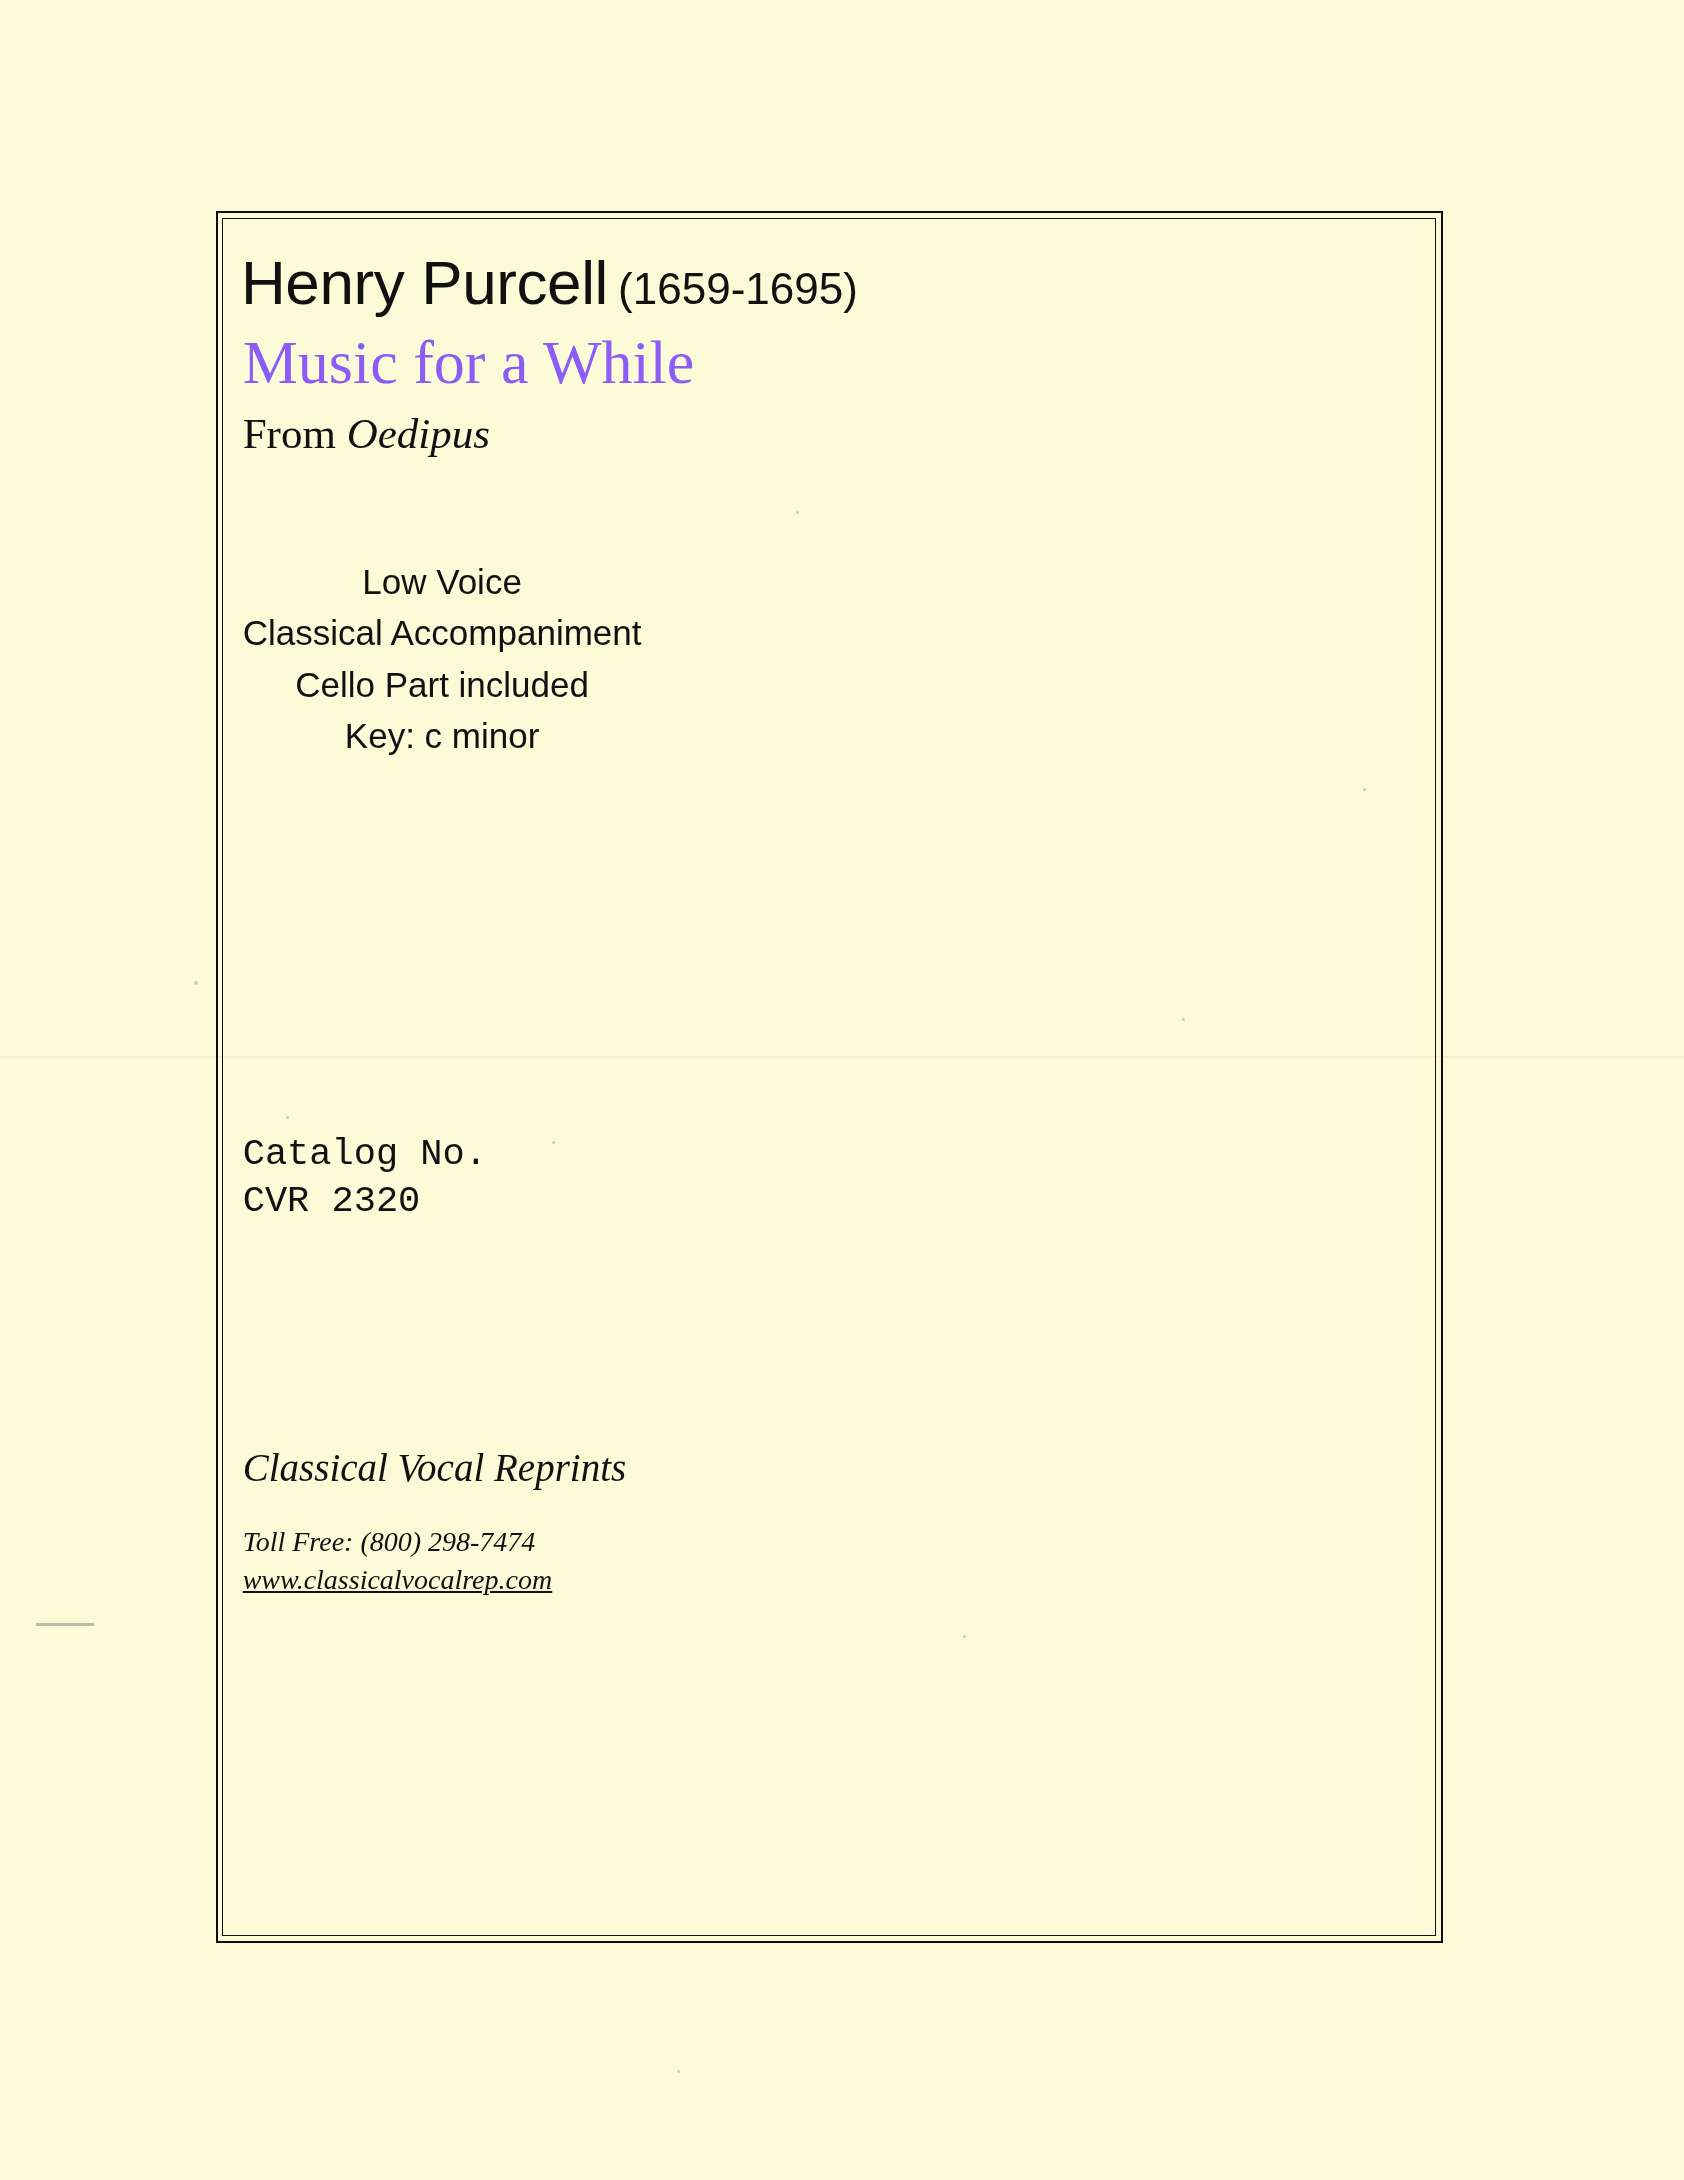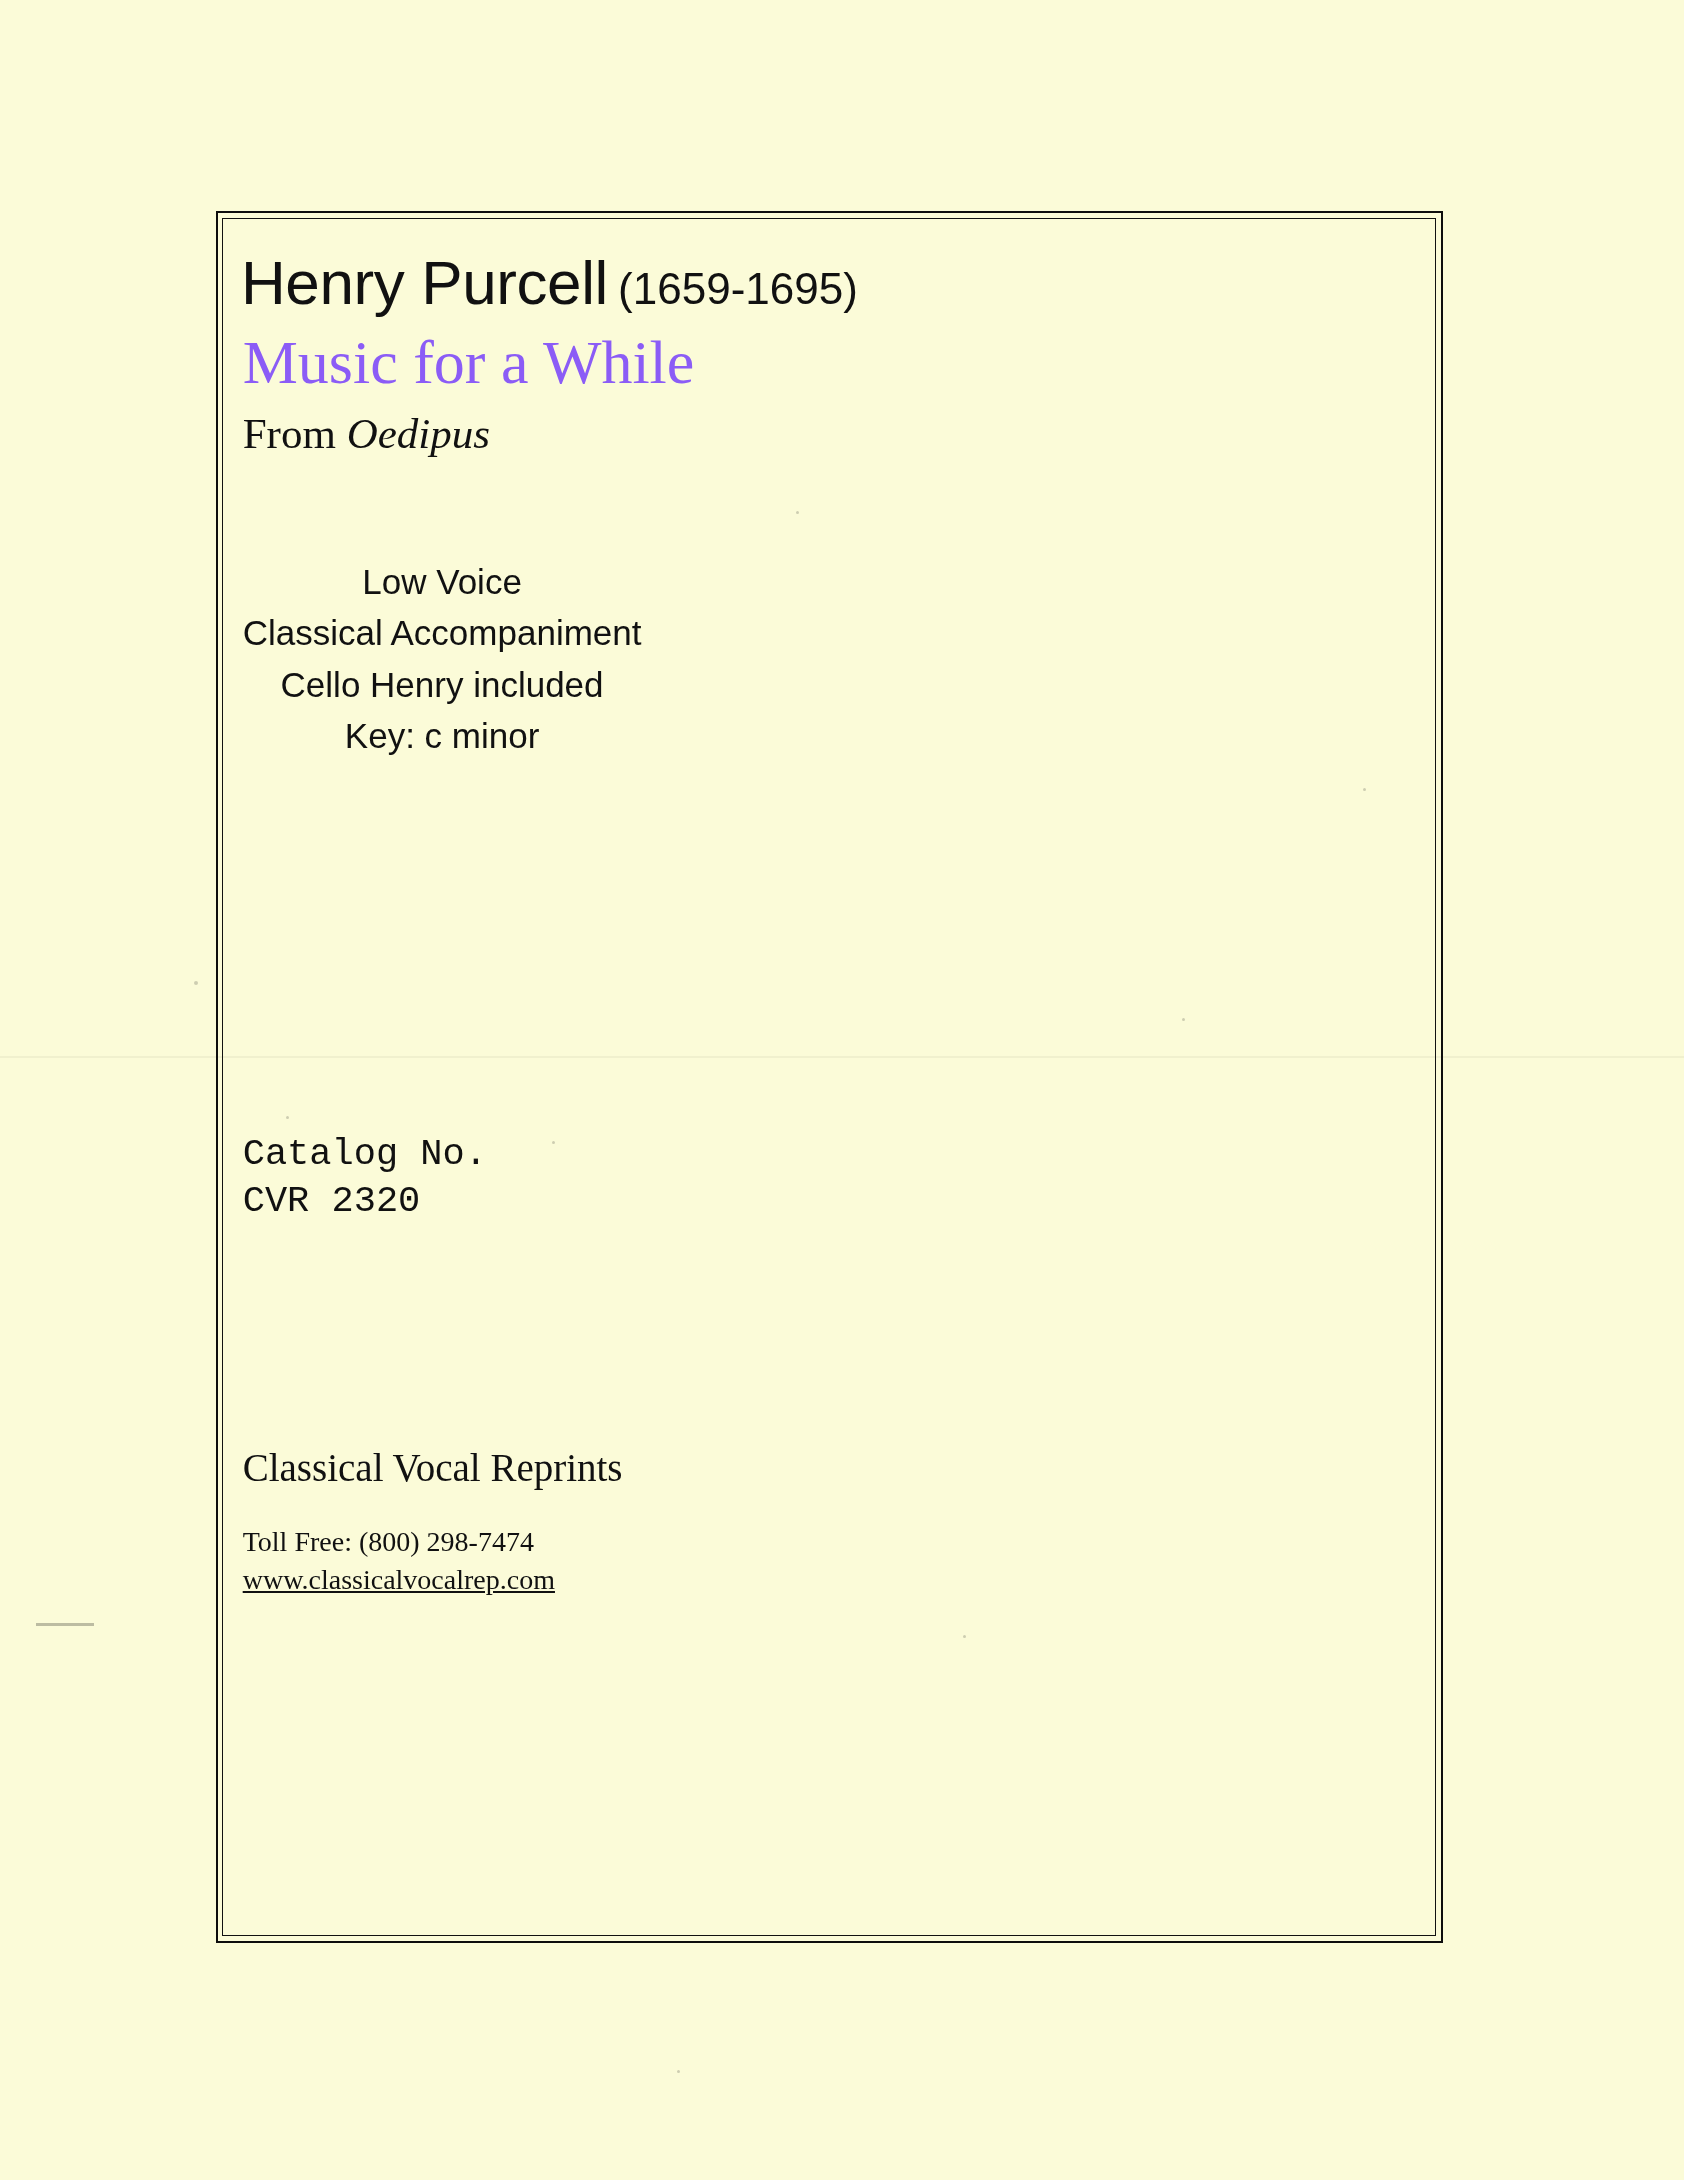--- a/index.html
+++ b/index.html
@@ -143,20 +143,21 @@
     line-height: 1.28;
     white-space: nowrap;
   }
 
   
   .publisher {
     position: absolute;
     left: 1.7px;
     top: 1208px;
     color: #111;
+    font-style: italic;
   }
   .pub-name {
     font-family: "Liberation Serif", serif;
     font-size: 39px;
     line-height: 1.18;
     white-space: nowrap;
   }
   .pub-phone {
     font-family: "Liberation Serif", serif;
     font-size: 28px;
@@ -198,21 +199,21 @@
 
   <div class="work-title">Music for a While</div>
 
   <div class="work-source">
     <span>From </span><span class="src-italic">Oedipus</span>
   </div>
 
   <div class="specs">
     <div>Low Voice</div>
     <div>Classical Accompaniment</div>
-    <div>Cello Henry included</div>
+    <div>Cello Part included</div>
     <div>Key: c minor</div>
   </div>
 
   <div class="catalog">
     <div>Catalog No.</div>
     <div>CVR 2320</div>
   </div>
 
   <div class="publisher">
     <div class="pub-name">Classical Vocal Reprints</div>

